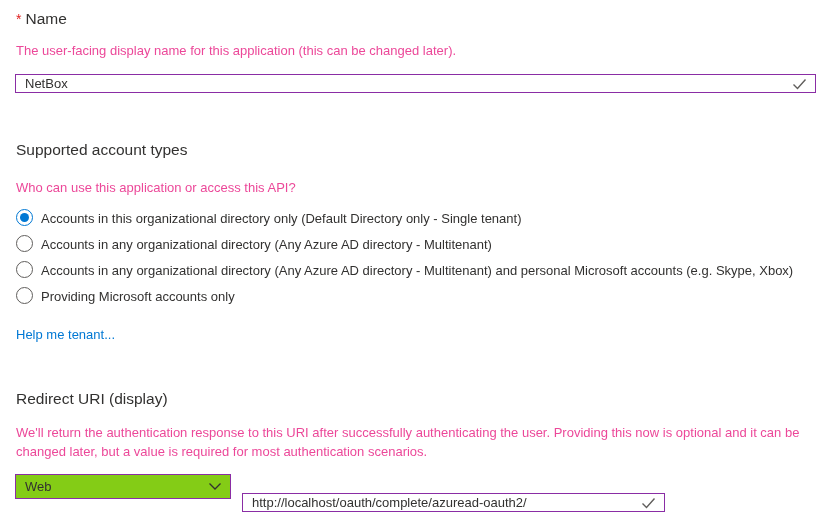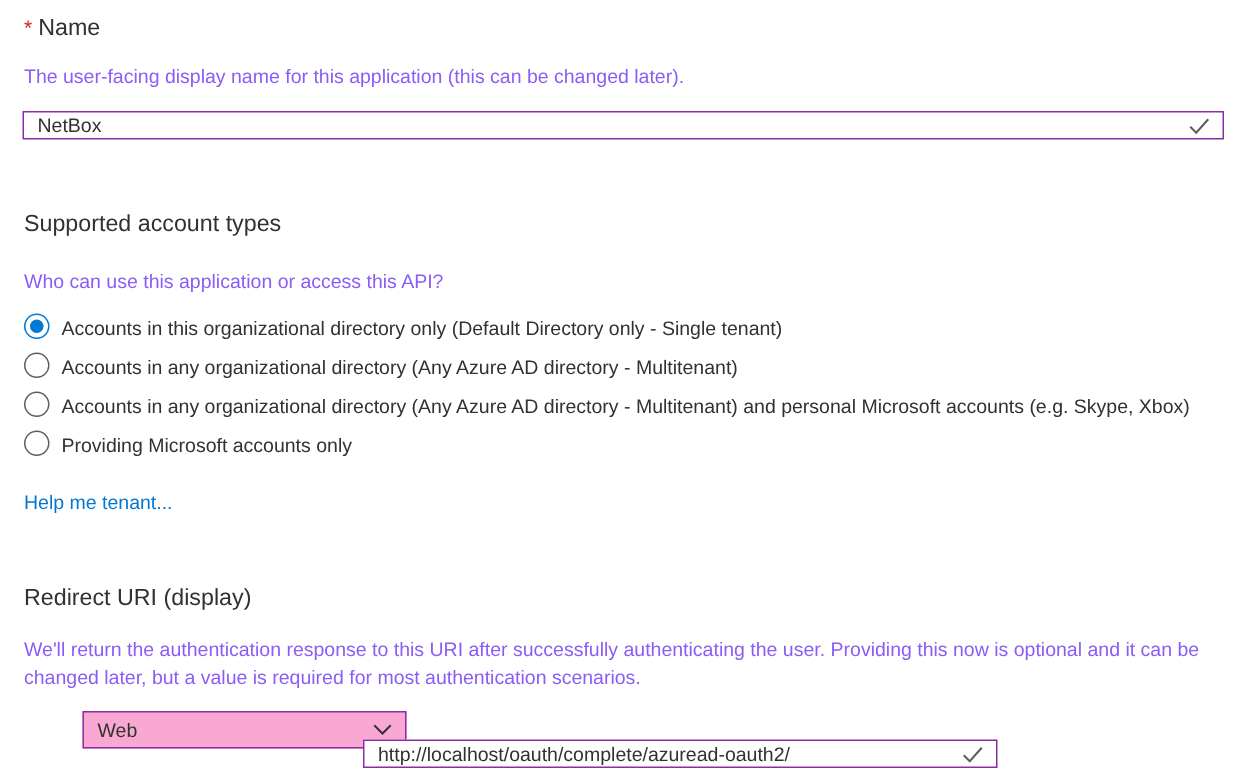--- a/index.html
+++ b/index.html
@@ -10,21 +10,21 @@
     position: relative;
     font-size: 13px;
   }
   .abs { position: absolute; }
   .section-heading {
     font-size: 15.5px;
     font-weight: 400;
     color: #323130;
   }
   .required-star { color: #e02020; margin-right: 4px; font-size: 14px; }
-  .body-text { font-size: 13px; color: #8b5cf6; }
+  .body-text { font-size: 13px; color: #ec4899; }
   .field {
     border: 1px solid #8a2da5;
     background: #ffffff;
     height: 19px;
     display: flex;
     align-items: flex-start;
     position: relative;
   }
   .field input {
     border: none;
@@ -75,22 +75,21 @@
   .radio-label { margin-left: 8px; font-size: 13px; color: #323130; white-space: nowrap; }
   .link { color: #0078d4; font-size: 13px; text-decoration: none; cursor: pointer; }
   .select-box {
     border: 1px solid #8a2da5;
     height: 25px;
     display: flex;
     align-items: center;
     justify-content: space-between;
     padding: 0 8px 0 9px;
     cursor: pointer;
-    background: #f9a8d4;
-    margin-left: 40px;
+    background: #84cc16;
   }
   .select-box .select-value { font-size: 13px; color: #323130; }
   .para { line-height: 19px; }
 </style>
 </head>
 <body>
 
 <div class="abs section-heading" style="left:16px; top:10px;">
   <span class="required-star">*</span><span>Name</span>
 </div>

